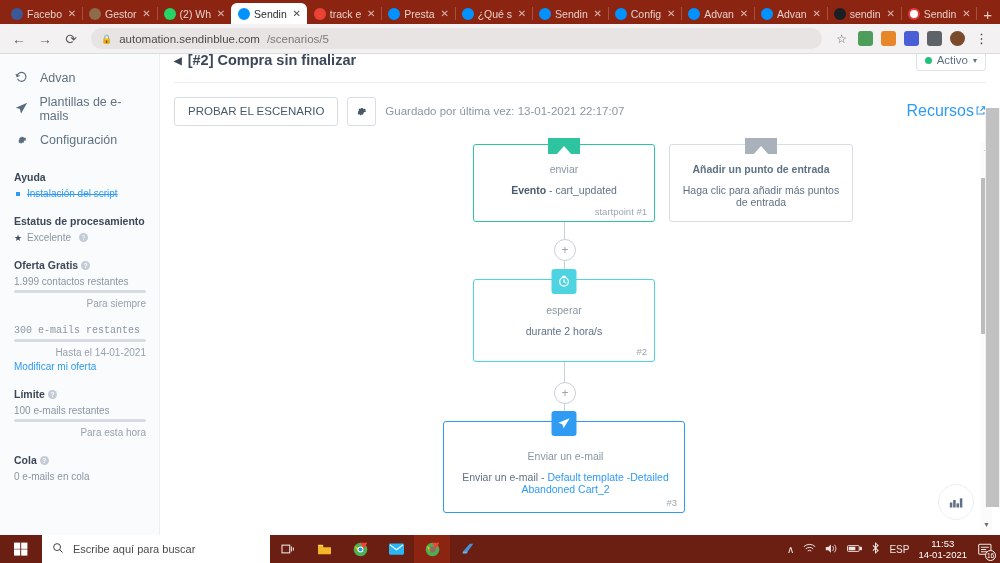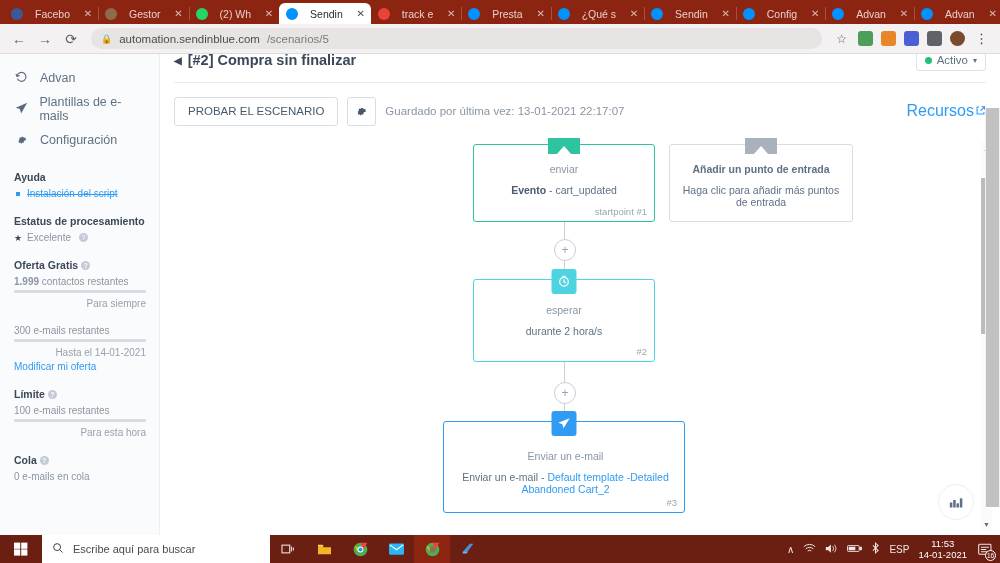--- a/index.html
+++ b/index.html
@@ -9,21 +9,21 @@
     font-family:"Liberation Sans", sans-serif;
     background:#ffffff; position:relative;
   }
 
   
   .chrome-tabstrip{
     height:24px; background:#8c2412; display:flex; align-items:flex-end;
     position:relative; padding-left:4px;
   }
   .tab{
-    height:21px; min-width:0; display:flex; align-items:center; gap:12px;
+    height:21px; min-width:0; display:flex; align-items:center; gap:4px;
     padding:0 4px 0 7px; color:#e8cfc9; font-size:10.5px;
     border-radius:6px 6px 0 0; position:relative; flex:0 0 auto;
   }
   .tab .tab-sep{
     position:absolute; right:-1px; top:4px; height:13px; width:1px; background:#a8503f;
   }
   .tab.active{ background:#fff; color:#2b2b2b; }
   .tab-fav{ width:12px; height:12px; flex:0 0 12px; border-radius:50%; position:relative; }
   .tab-title{
     white-space:nowrap; overflow:hidden; max-width:46px; flex:0 1 auto; font-size:10.5px;
@@ -71,21 +71,21 @@
   .link{ color:#2f9bf3; font-size:10px; text-decoration:line-through;text-align:right;}
   .link-plain{ color:#2f9bf3; font-size:10px;}
   .status-row{ display:flex; align-items:center; gap:5px; font-size:10px; color:#8a96a3;}
   .star-ic{ color:#3c4858; font-size:9px;}
   .qmark{
     display:inline-block; width:9px; height:9px; border-radius:50%;
     background:#c3ccd6; color:#fff; font-size:6.5px; line-height:9px; text-align:center;
     vertical-align:1px; margin-left:3px;
   }
   .meter-label{ font-size:10px; color:#8a96a3; margin:4px 0 3px 0;}
-  .meter-label b{ color:#8a96a3; font-weight:bold;}
+  .meter-label b{ color:#8a96a3; font-weight:normal;}
   .meter{ height:3px; background:#d6dce2; border-radius:2px; margin-bottom:5px;}
   .meter-sub{ font-size:10px; color:#97a2ae; margin-bottom:3px;text-align:right;}
 
   .main{ flex:1; position:relative; overflow:hidden; background:#fff;}
   .title-bar{
     position:absolute; left:0; right:0; top:-8px; height:28px;
     display:flex; align-items:center; padding:0 14px; overflow:hidden;
   }
   .title-txt{ font-size:14.5px; font-weight:bold; color:#3c4858; display:flex; align-items:center; gap:6px;}
   .back-caret{ font-size:10px; color:#3c4858;}
@@ -339,21 +339,21 @@
     <div class="side-h">
       <span>Oferta Gratis</span><span class="qmark">?</span>
     </div>
     <div class="meter-label">
       <b>1.999</b>
       <span>contactos restantes</span>
     </div>
     <div class="meter"></div>
     <div class="meter-sub">Para siempre</div>
 
-    <div class="meter-label" style="margin-top:16px;">300 e-mails restantes</div>
+    <div class="meter-label" style="margin-top:16px;font-family:Liberation Mono, monospace;">300 e-mails restantes</div>
     <div class="meter"></div>
     <div class="meter-sub">Hasta el 14-01-2021</div>
     <div class="link-plain">Modificar mi oferta</div>
 
     <div class="side-h">
       <span>Límite</span><span class="qmark">?</span>
     </div>
     <div class="meter-label">100 e-mails restantes</div>
     <div class="meter"></div>
     <div class="meter-sub">Para esta hora</div>

